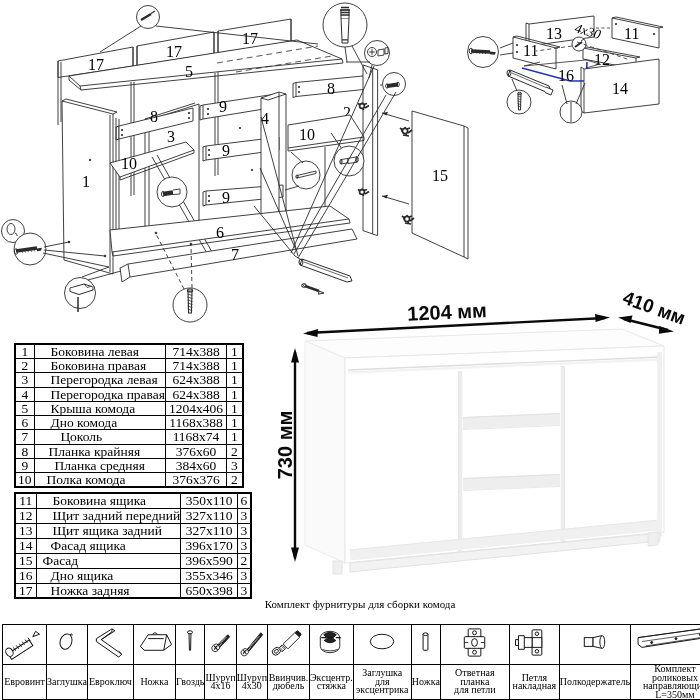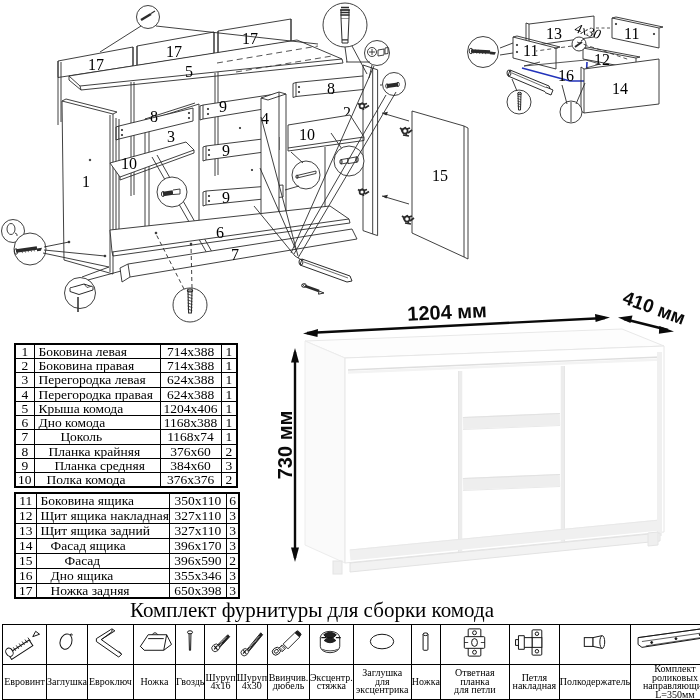--- a/index.html
+++ b/index.html
@@ -2,26 +2,26 @@
 <html><head><meta charset="utf-8">
 <style>
 html,body{margin:0;padding:0;background:#fff;}
 #page{position:relative;width:700px;height:700px;background:#fff;overflow:hidden;font-family:"Liberation Serif",serif;color:#000;}
 .abs{position:absolute;}
 table{border-collapse:collapse;table-layout:fixed;}
 .pt{font-family:"Liberation Serif",serif;font-size:13.5px;border:2px solid #000;}
 .pt td{border:1px solid #000;padding:0;overflow:hidden;white-space:nowrap;vertical-align:middle;line-height:13px;}
 #hw{border:1.5px solid #000;}
 .pt .c{text-align:center;}
-.pt .nm{padding-left:4px;}
+.pt .nm{padding-left:16px;}
 #hw{font-family:"Liberation Serif",serif;}
 #hw td{border:1px solid #000;padding:0;overflow:hidden;text-align:center;vertical-align:middle;}
 #hw .nm{font-size:10px;line-height:8.5px;}
 #hw .q{font-size:14px;line-height:15px;}
-#title{font-size:21px;}
+#title{font-size:11px;margin-left:48px;}
 </style></head>
 <body>
 <div id="page">
 
 <table class="pt abs" style="left:14px;top:343px;" cellspacing="0">
 <colgroup>
         <col style="width:19px">
         <col style="width:126px">
         <col style="width:61px">
         <col style="width:16px">
@@ -99,39 +99,39 @@
       </colgroup>
 <tbody>
         <tr style="height:15px">
           <td class="c">11</td>
           <td class="nm">Боковина ящика</td>
           <td class="c">350x110</td>
           <td class="c">6</td>
         </tr>
 <tr style="height:15px">
           <td class="c">12</td>
-          <td class="nm">Щит ящика накладная</td>
+          <td class="nm">Щит задний передний</td>
           <td class="c">327x110</td>
           <td class="c">3</td>
         </tr>
 <tr style="height:15px">
           <td class="c">13</td>
           <td class="nm">Щит ящика задний</td>
           <td class="c">327x110</td>
           <td class="c">3</td>
         </tr>
 <tr style="height:15px">
           <td class="c">14</td>
           <td class="nm" style="padding-left:14px">Фасад ящика</td>
           <td class="c">396x170</td>
           <td class="c">3</td>
         </tr>
 <tr style="height:15px">
           <td class="c">15</td>
-          <td class="nm" style="padding-left:28px">Фасад</td>
+          <td class="nm" style="padding-left:6px">Фасад</td>
           <td class="c">396x590</td>
           <td class="c">2</td>
         </tr>
 <tr style="height:15px">
           <td class="c">16</td>
           <td class="nm" style="padding-left:14px">Дно ящика</td>
           <td class="c">355x346</td>
           <td class="c">3</td>
         </tr>
 <tr style="height:15px">

